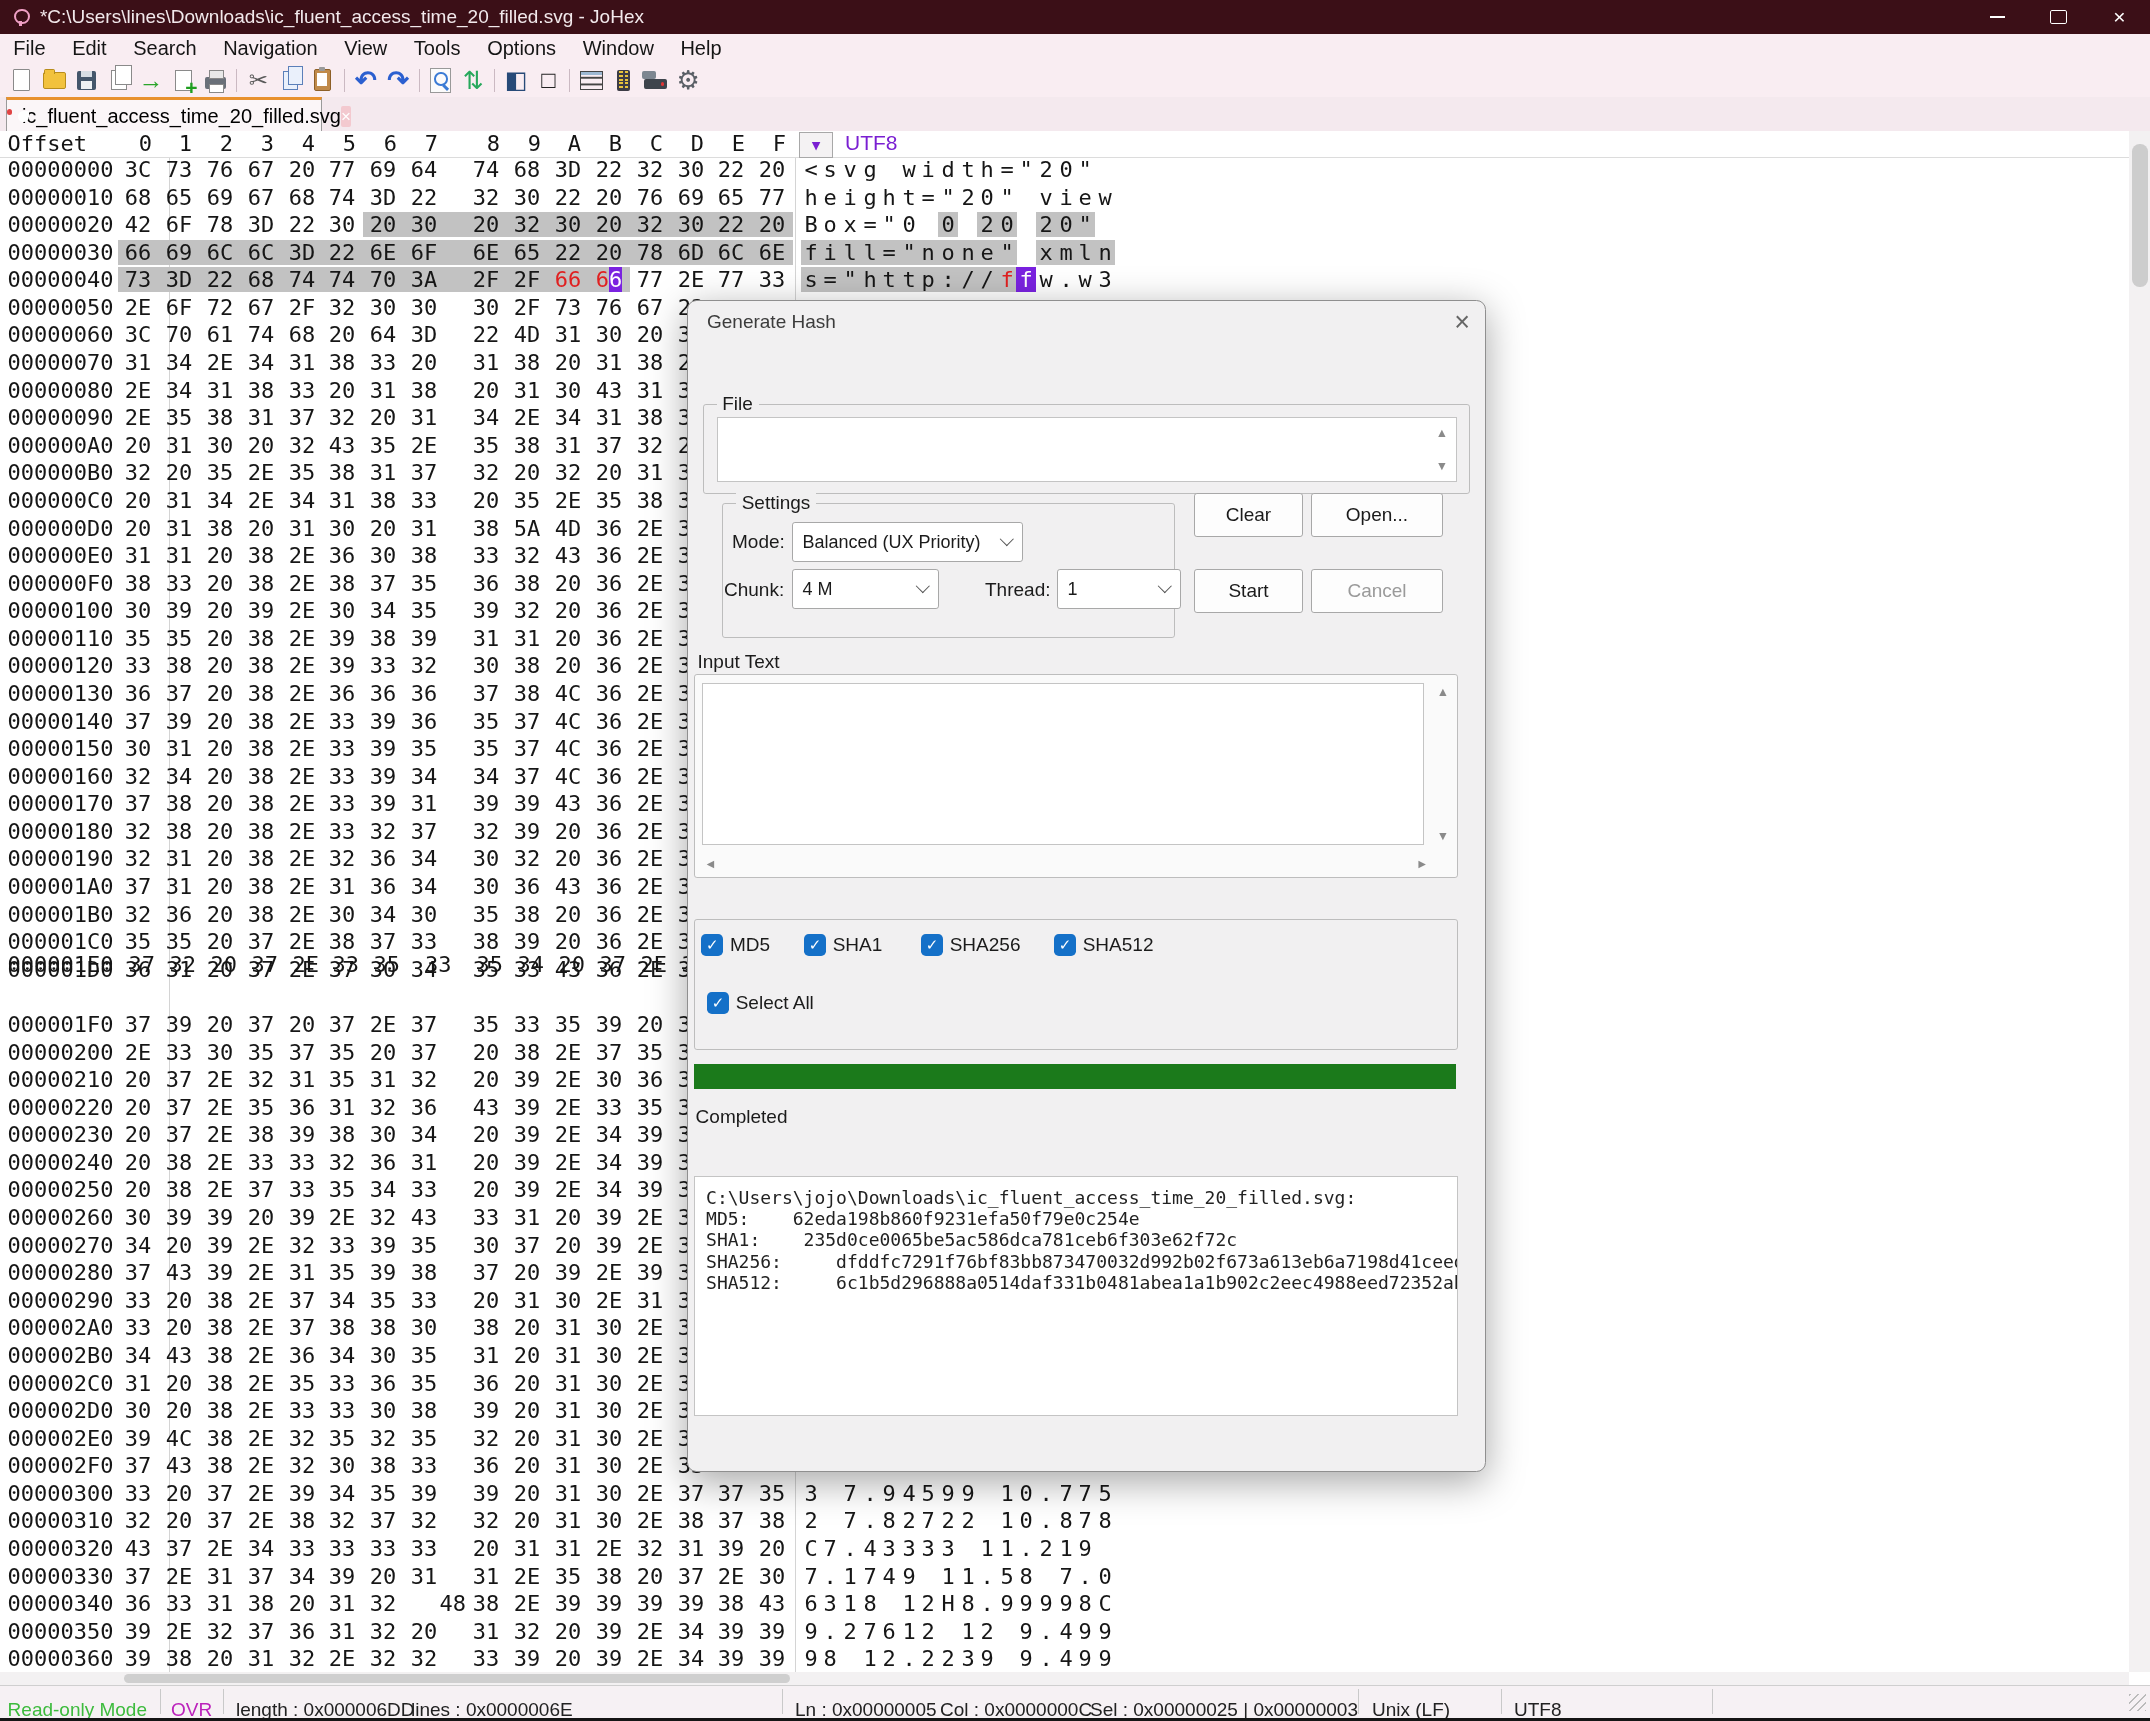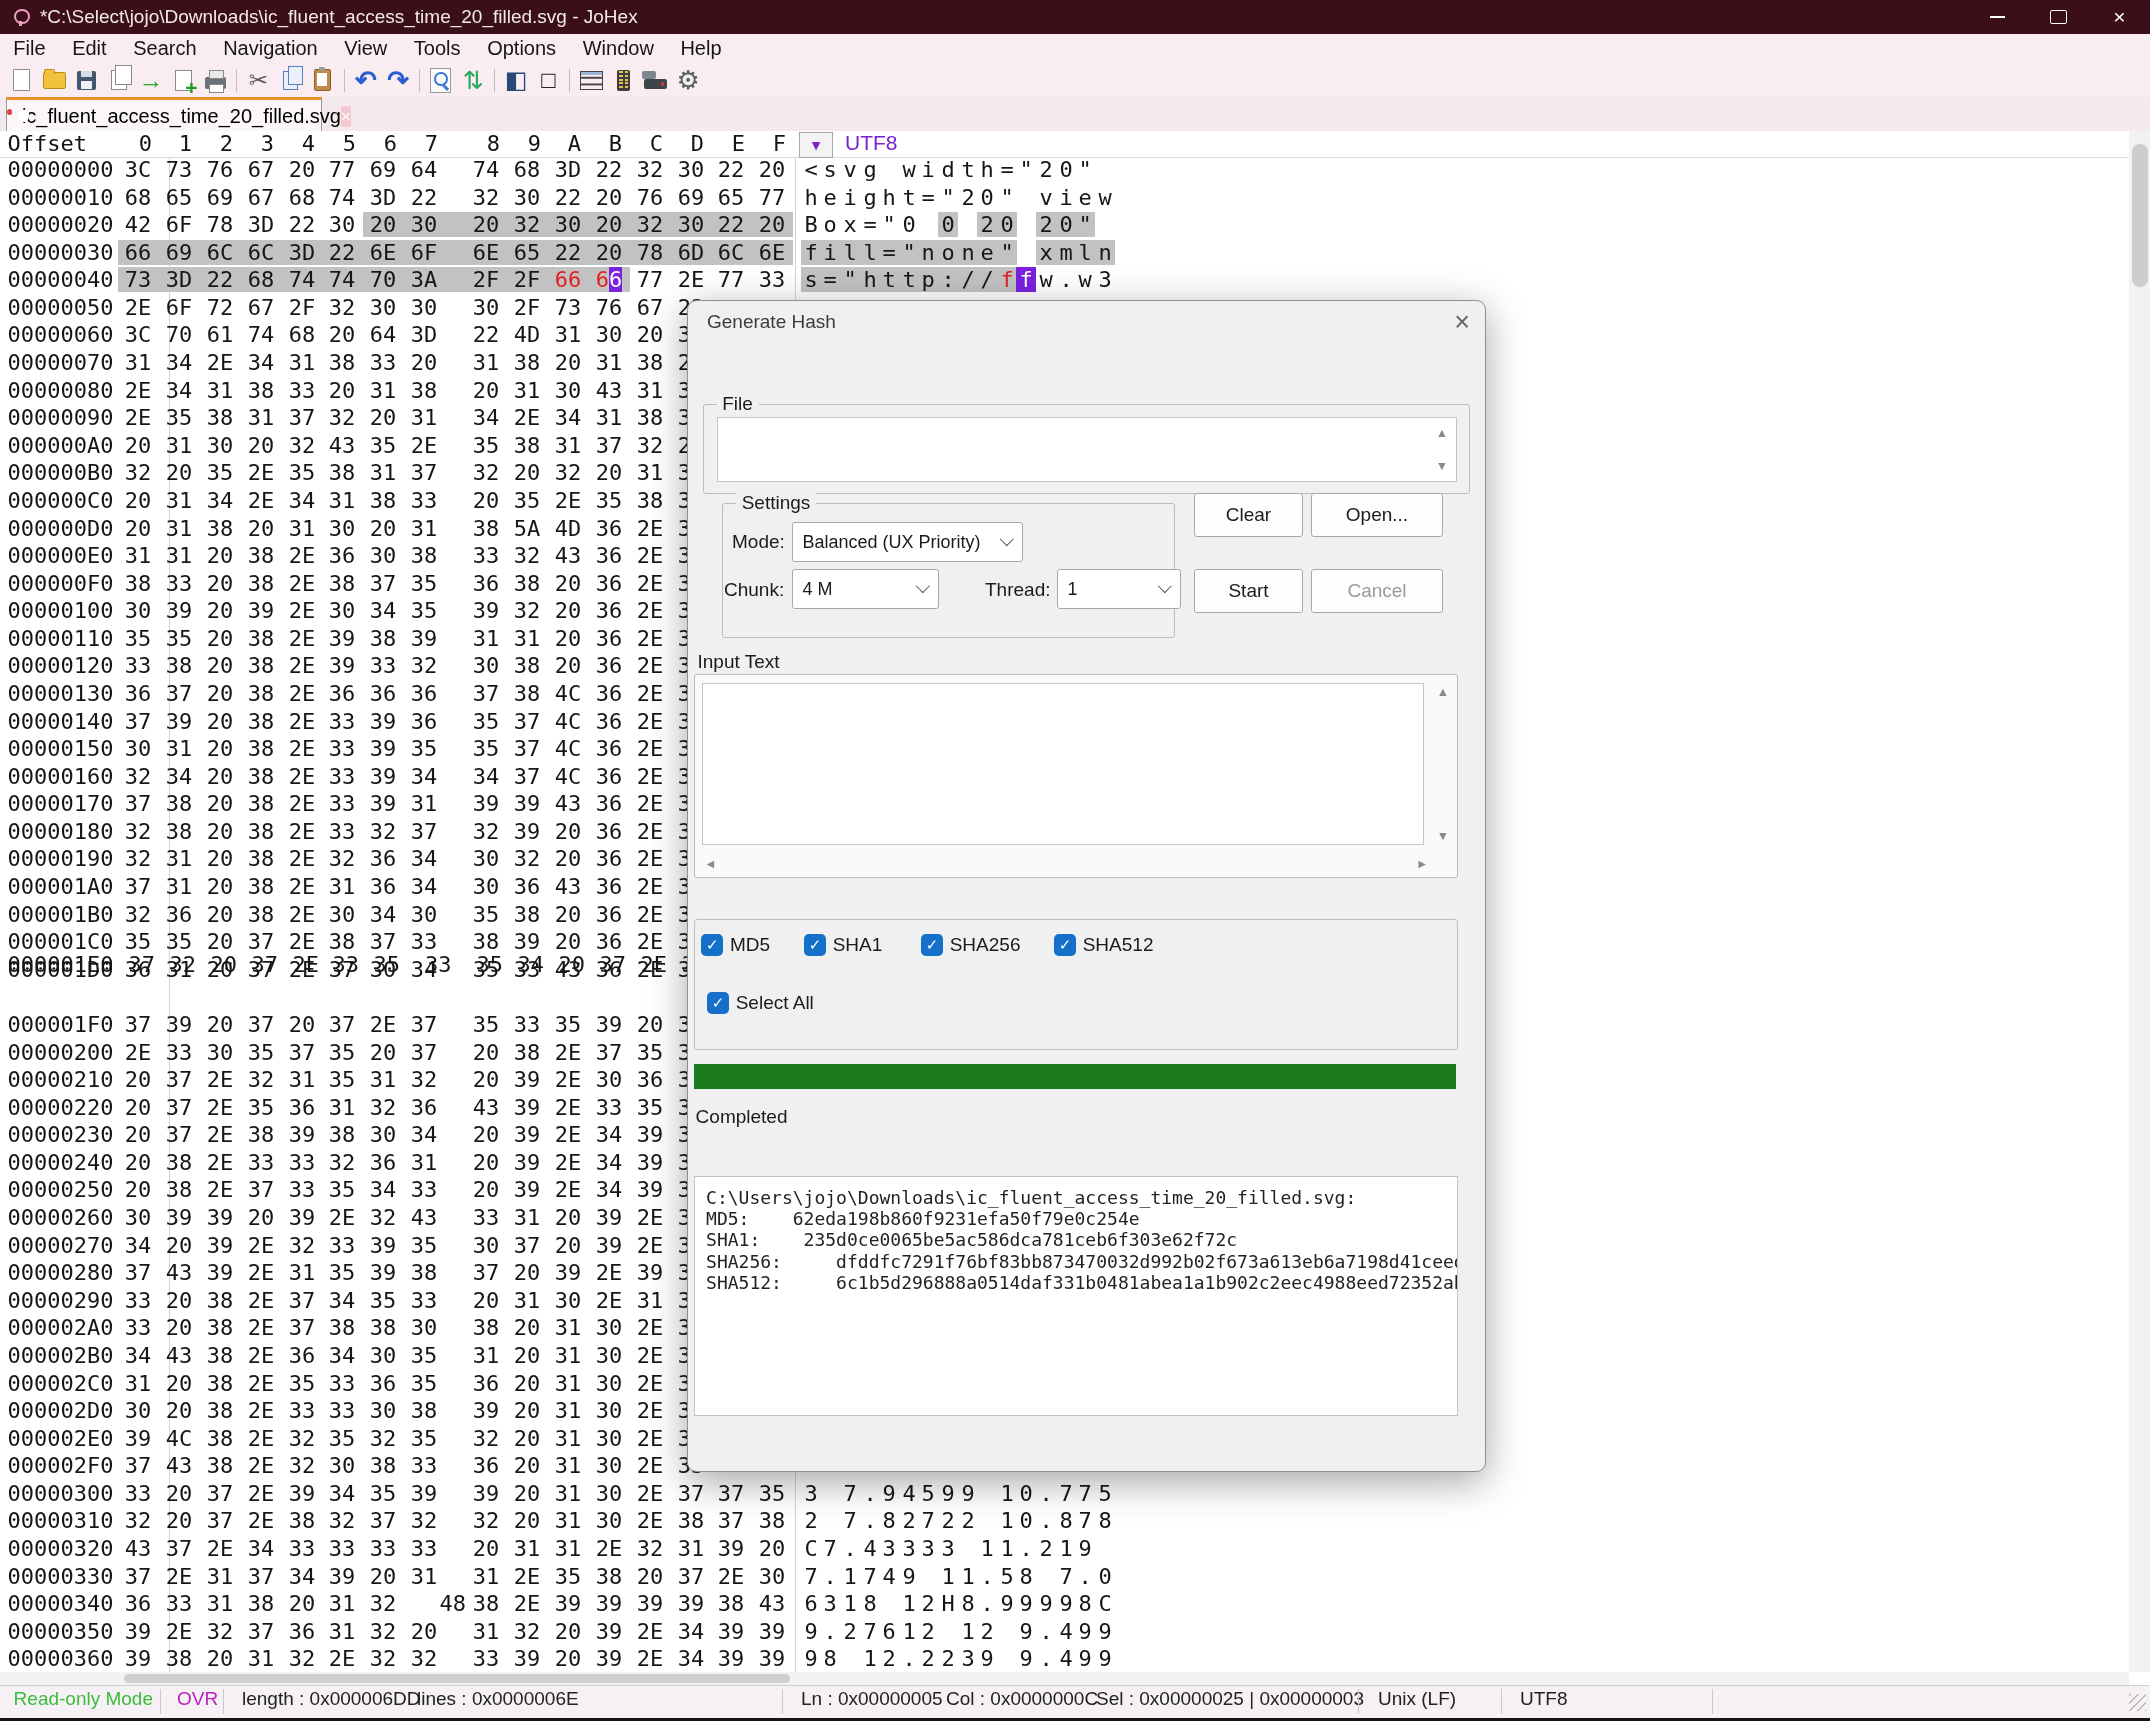--- a/index.html
+++ b/index.html
@@ -117,37 +117,37 @@
   .cbbox{width:22px;height:22px;background:#1470c8;border-radius:4.8px;color:#fff;display:flex;align-items:center;
     justify-content:center;font-size:15px;margin-right:6.7px;flex:0 0 auto;}
   #progress{position:absolute;left:5.7px;top:763px;width:762px;height:25px;background:#1b7a1b;}
   #completed{position:absolute;left:7.6px;top:805px;font-size:19px;}
   #results{position:absolute;left:5.7px;top:875px;width:762px;height:238px;background:#fff;border:1px solid #c4c4c4;
     overflow:hidden;}
   .resline{position:absolute;left:11.4px;white-space:pre;font-family:"DejaVu Sans Mono",monospace;font-size:18px;color:#222;}
   
   #statusbar{position:absolute;left:0;top:1685px;width:2150px;height:32px;background:#f6f1f4;border-top:1px solid #cfcfcf;
     font-size:19px;color:#222;}
-  #statusbar .seg{position:absolute;top:2px;white-space:pre;margin-left:6px;}
+  #statusbar .seg{position:absolute;top:13px;white-space:pre;}
   #statusbar .sep{position:absolute;top:2.9px;width:1px;height:25px;background:#c9c9c9;}
   #ro{color:#3dbb3d;}
   #ovr{color:#bb22bb;}
   #bottomstrip{position:absolute;left:0;top:1718px;width:2150px;height:3.8px;background:#151515;}
   #grip{position:absolute;right:3.8px;top:7.6px;width:17px;height:17px;
     background:repeating-linear-gradient(135deg,#bbb 0 1.9px,transparent 1.9px 5.7px);}
 </style>
 </head>
 <body>
 
 <div id="titlebar">
   <span id="app-icon">
       <span class="lens"></span>
       <span class="stem"></span>
     </span>
-  <span>*C:\Select\jojo\Downloads\ic_fluent_access_time_20_filled.svg - JoHex</span>
+  <span>*C:\Users\lines\Downloads\ic_fluent_access_time_20_filled.svg - JoHex</span>
   <div id="win-controls">
     <span class="winbtn">
         <span class="minbar"></span>
       </span>
     <span class="winbtn">
         <span class="maxbox"></span>
       </span>
     <span class="winbtn">
         <span>×</span>
       </span>

